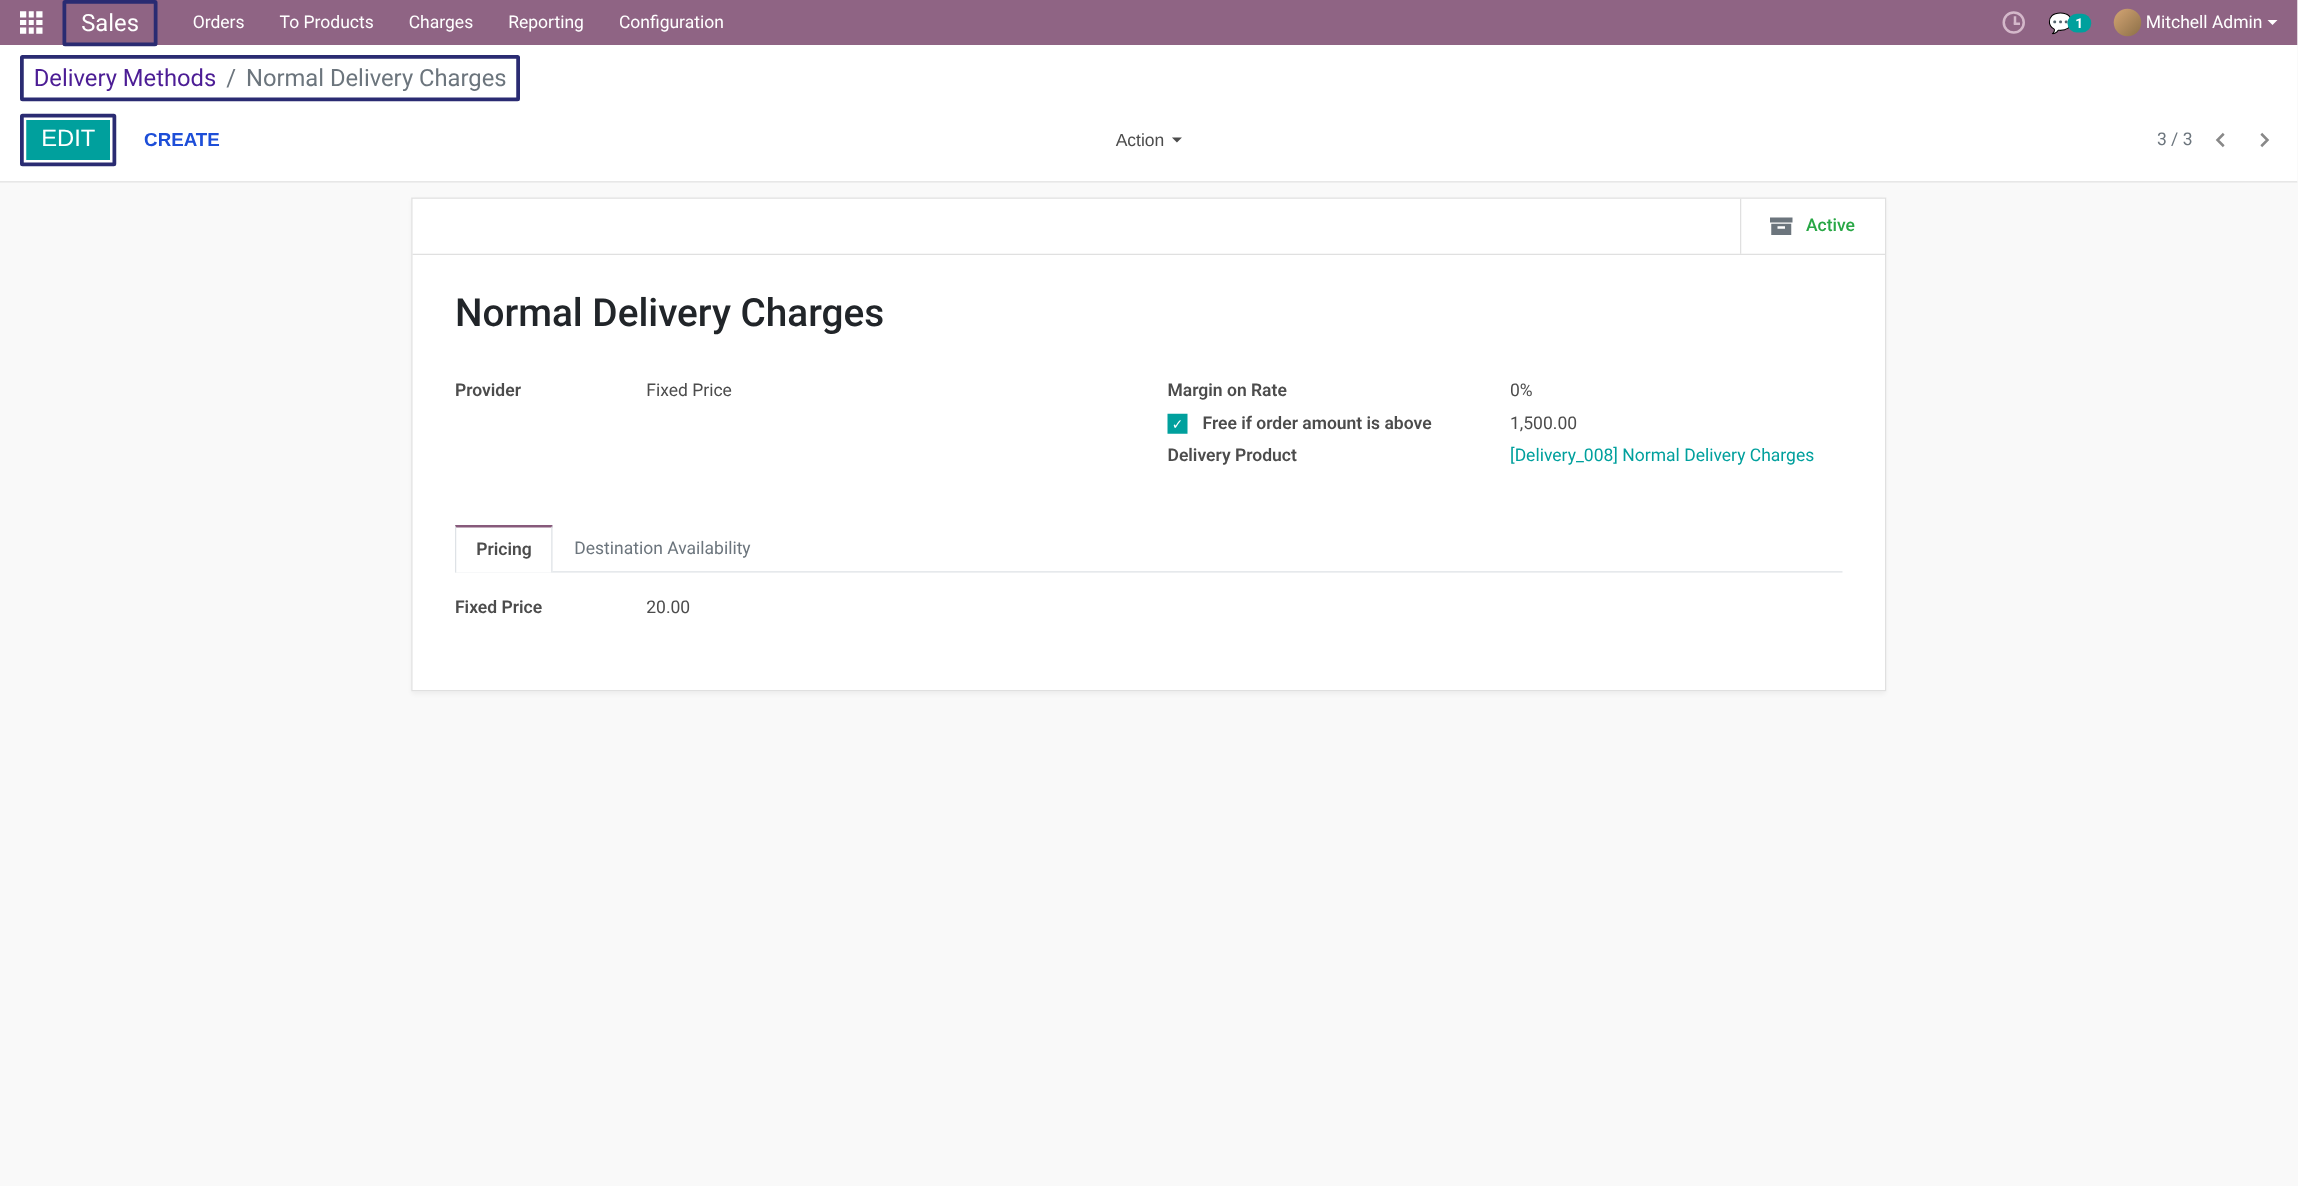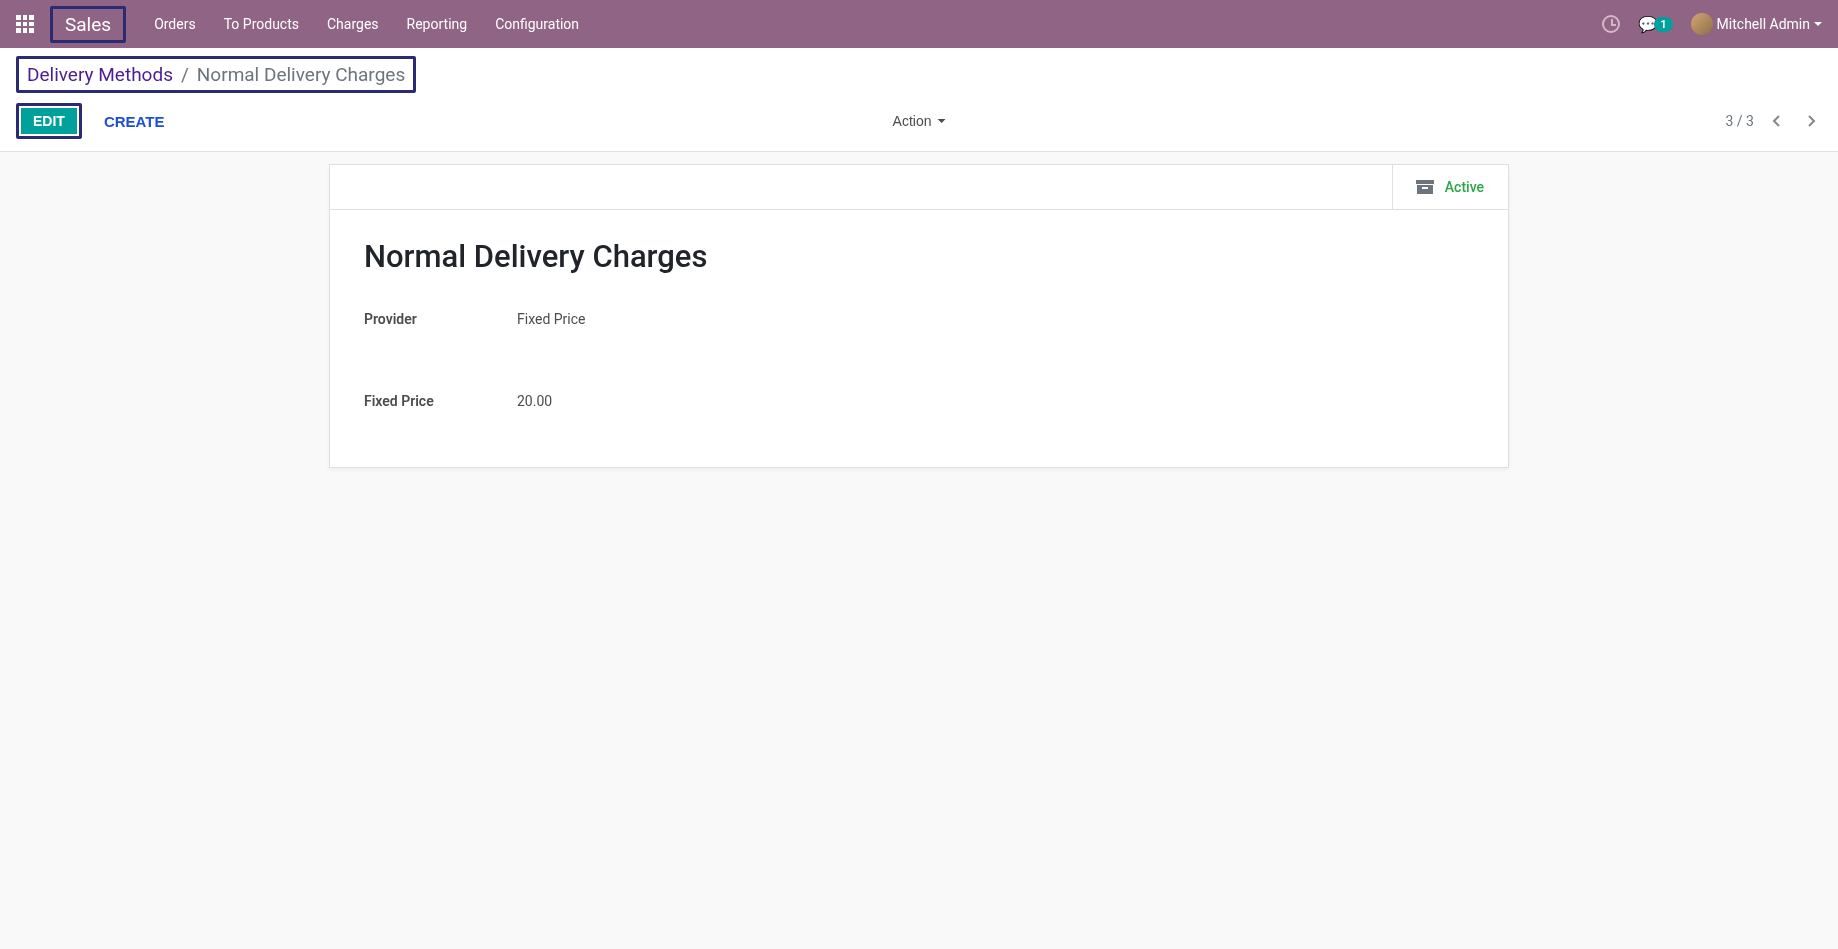--- a/index.html
+++ b/index.html
@@ -1,19 +1,19 @@
 <!DOCTYPE html>
 <html><head>
   <meta charset="utf-8">
   <style>
     * { margin: 0; padding: 0; box-sizing: border-box; }
     body { font-family: -apple-system, BlinkMacSystemFont, "Segoe UI", Roboto, "Helvetica Neue", Arial, sans-serif; font-size: 14px; background: #f9f9f9; color: #4c4c4c; }
     
     
-    .navbar { background: #8f6484; height: 48px; display: flex; align-items: center; padding: 0 16px; color: white; }
+    .navbar { background: #8f6484; height: 36px; display: flex; align-items: center; padding: 0 16px; color: white; }
     .apps-icon { width: 18px; height: 18px; display: grid; grid-template-columns: repeat(3, 1fr); grid-template-rows: repeat(3, 1fr); gap: 2px; cursor: pointer; }
     .apps-icon span { background: white; display: block; }
     .brand-box { border: 3px solid #2a2b72; padding: 4px 12px; margin-left: 16px; border-radius: 2px; }
     .brand-text { font-size: 19px; font-weight: 400; color: white; }
     .nav-menu { display: flex; gap: 28px; margin-left: 28px; }
     .nav-item { color: white; cursor: pointer; }
     .nav-right { margin-left: auto; display: flex; align-items: center; gap: 18px; }
     .clock-icon { width: 18px; height: 18px; border: 2px solid #d4b8ca; border-radius: 50%; position: relative; cursor: pointer; }
     .clock-icon::before { content: ''; position: absolute; width: 5px; height: 1.5px; background: #d4b8ca; top: 7px; left: 7px; }
     .clock-icon::after { content: ''; position: absolute; width: 1.5px; height: 6px; background: #d4b8ca; top: 2px; left: 7px; }
@@ -26,21 +26,21 @@
     
     
     .control-panel { background: white; border-bottom: 1px solid #e0e0e0; padding: 8px 16px 12px; }
     .breadcrumb-wrap { display: inline-block; border: 3px solid #2a2b72; padding: 4px 8px; border-radius: 2px; margin-bottom: 10px; }
     .breadcrumb { display: flex; align-items: center; gap: 8px; font-size: 19px; }
     .breadcrumb-link { color: #4c1d95; cursor: pointer; }
     .breadcrumb-sep { color: #6c757d; }
     .breadcrumb-current { color: #6c757d; }
     .cp-row { display: flex; align-items: center; }
     .edit-box { display: inline-block; border: 3px solid #2a2b72; padding: 2px; border-radius: 2px; }
-    .btn-edit { background: #00a09d; color: white; border: none; padding: 5px 12px; font-size: 14px; font-weight: 700; cursor: pointer; }
+    .btn-edit { background: #00a09d; color: white; border: none; padding: 5px 12px; font-size: 19px; font-weight: 400; cursor: pointer; }
     .btn-create { color: #1d4ed8; background: none; border: none; font-size: 15px; font-weight: 600; cursor: pointer; padding: 5px 12px; margin-left: 10px; }
     .cp-center { margin-left: auto; margin-right: auto; position: absolute; left: 50%; transform: translateX(-50%); }
     .action-btn { background: none; border: none; color: #4c4c4c; cursor: pointer; display: flex; align-items: center; gap: 6px; font-size: 14px; }
     .caret-dark { width: 0; height: 0; border-left: 4px solid transparent; border-right: 4px solid transparent; border-top: 4px solid #4c4c4c; }
     .cp-right { margin-left: auto; display: flex; align-items: center; gap: 12px; }
     .pager-text { color: #6c757d; }
     .pager-btn { background: none; border: none; cursor: pointer; color: #888; width: 22px; height: 22px; display: flex; align-items: center; justify-content: center; font-size: 18px; }
     
     
     .form-container { max-width: 1180px; margin: 0 auto; padding: 12px 0; }
@@ -155,22 +155,43 @@
     </div>
     <div class="sheet-body">
       <h1 class="title">Normal Delivery Charges</h1>
       <div class="form-cols">
         <div class="form-col">
           <div class="field-row">
             <div class="field-label">Provider</div>
             <div class="field-value">Fixed Price</div>
           </div>
         </div>
+        <div class="form-col field-right-col">
+          <div class="field-row">
+            <div style="width:274px; font-weight:600;">Margin on Rate</div>
+            <div class="field-value">0%</div>
+          </div>
+          <div class="field-row">
+            <div style="width:274px; display:flex; align-items:center; gap:12px;">
+              <span class="checkbox">✓</span>
+              <span style="font-weight:600;">Free if order amount is above</span>
+            </div>
+            <div class="field-value">1,500.00</div>
+          </div>
+          <div class="field-row">
+            <div style="width:274px; font-weight:600;">Delivery Product</div>
+            <div class="field-value field-link">[Delivery_008] Normal Delivery Charges</div>
+          </div>
+        </div>
       </div>
       <div class="tabs-wrap">
+        <div class="tabs">
+          <div class="tab active">Pricing</div>
+          <div class="tab">Destination Availability</div>
+        </div>
         <div class="tab-content">
           <div class="field-row">
             <div class="field-label">Fixed Price</div>
             <div class="field-value">20.00</div>
           </div>
         </div>
       </div>
     </div>
   </div>
 </div>

